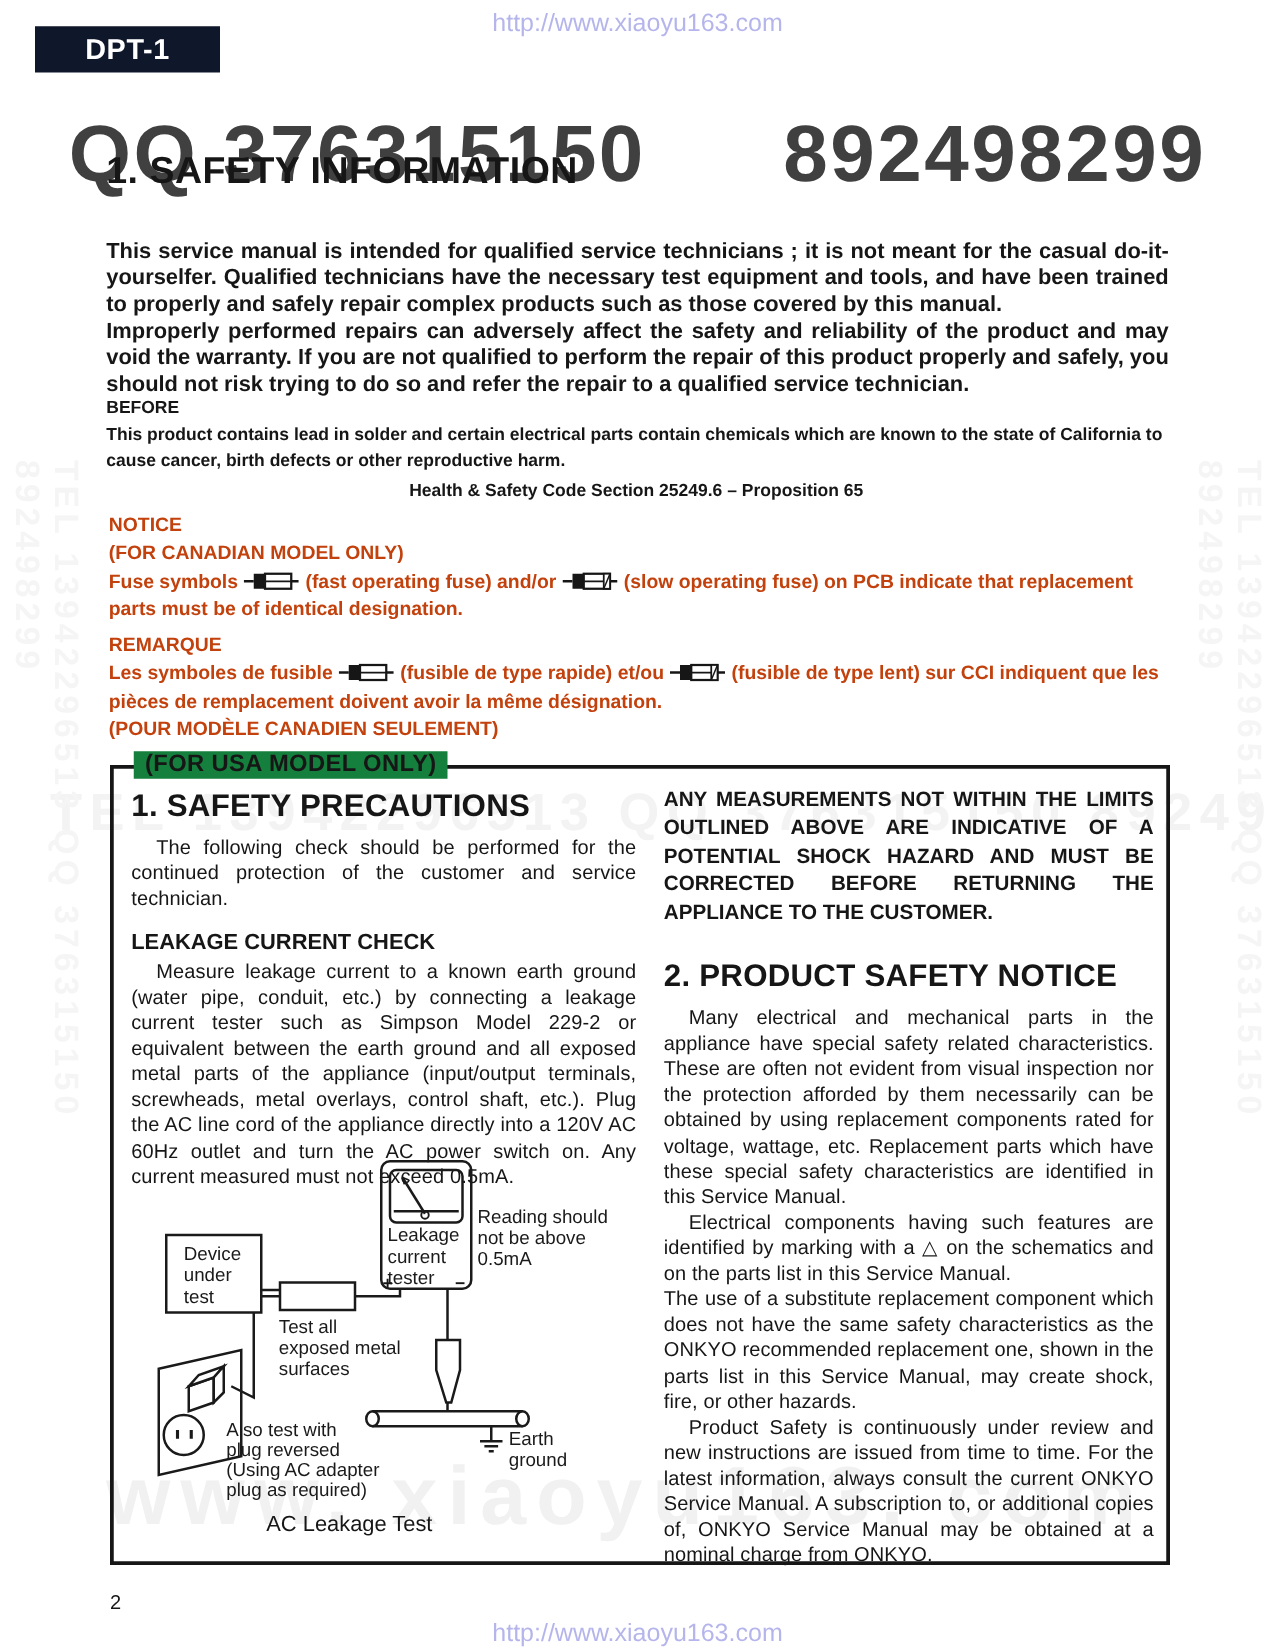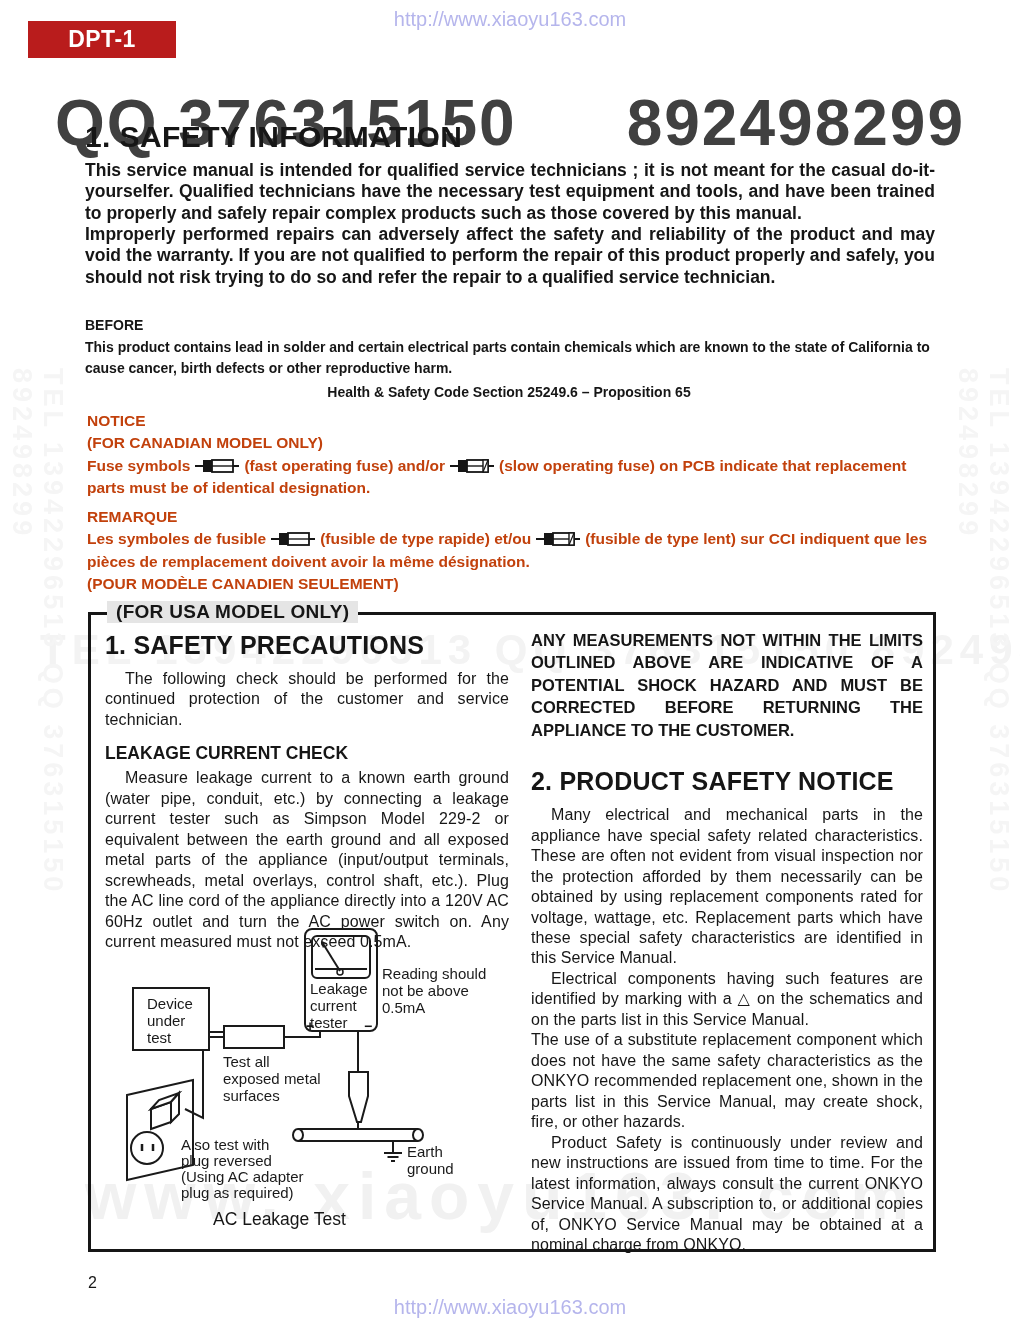--- a/index.html
+++ b/index.html
@@ -7,47 +7,47 @@
     width:1020px;height:1320px;background:#ffffff;position:relative;
     font-family:"Liberation Sans", sans-serif;color:#161616;overflow:hidden;
   }
   .abs{position:absolute;}
   .wm{color:#404040;font-weight:bold;z-index:0;user-select:none;}
   .layer{position:absolute;z-index:1;}
 
   #url-top{top:8px;left:0;width:100%;text-align:center;color:#b5b5ec;font-size:20px;z-index:2;}
   #url-bottom{top:1296px;left:0;width:100%;text-align:center;color:#b5b5ec;font-size:20px;z-index:2;}
 
-  #badge{left:28px;top:21px;width:148px;height:37px;background:#b91c1c;color:#ffffff;
+  #badge{left:28px;top:21px;width:148px;height:37px;background:#0f172a;color:#ffffff;
     display:flex;align-items:center;justify-content:center;font-weight:bold;font-size:23px;letter-spacing:.5px;z-index:2;}
 
   #wm-top{left:55px;right:55px;top:86px;display:flex;justify-content:space-between;
     font-size:64px;letter-spacing:2px;}
   #wm-mid{left:40px;right:40px;top:626px;font-size:42px;letter-spacing:6px;white-space:nowrap;color:#f3f3f3;}
   #wm-bottom{left:85px;top:1158px;font-size:66px;letter-spacing:8px;color:#f1f1f1;white-space:nowrap;}
   .wm-side{top:368px;font-size:27px;color:#f5f5f5;writing-mode:vertical-rl;height:610px;letter-spacing:4px;}
   #wm-side-left{left:6px;}
   #wm-side-right{left:952px;}
 
   #page-title{left:85px;top:120px;font-size:30px;font-weight:bold;letter-spacing:.4px;margin:0;}
 
-  #intro{left:85px;top:160px;width:850px;font-size:17.5px;font-weight:bold;line-height:1.22;text-align:justify;}
+  #intro{left:85px;top:190px;width:850px;font-size:17.5px;font-weight:bold;line-height:1.22;text-align:justify;}
   #intro p{margin:0;}
 
   #warning{left:85px;top:315px;width:848px;font-size:14px;font-weight:bold;line-height:1.45;}
   #warning .w-label{margin-bottom:2px;}
   #warning .w-ref{text-align:center;margin-top:4px;}
 
   .reg-block{font-size:15.5px;line-height:1.45;width:856px;color:#c2410c;font-weight:bold;}
   #notice{left:87px;top:410px;}
   #remarque{left:87px;top:506px;}
   .fuse{vertical-align:-4px;margin:0 5px;}
 
   #usabox{left:88px;top:612px;width:842px;height:634px;border:3px solid #161616;z-index:1;}
-  #usabox .legend{position:absolute;top:-14px;left:16px;background:#e5e5e5;padding:0 9px;
+  #usabox .legend{position:absolute;top:-14px;left:16px;background:#15803d;padding:0 9px;
     font-size:19px;font-weight:bold;letter-spacing:.3px;}
   .leftcol{position:absolute;left:14px;top:16px;width:404px;}
   .rightcol{position:absolute;left:440px;top:14px;width:392px;}
   .col-title{font-size:25px;font-weight:bold;margin:0 0 9px 0;letter-spacing:.2px;}
   .body-p{font-size:16px;line-height:1.28;text-align:justify;margin:0;letter-spacing:.1px;}
   .indent{text-indent:20px;}
   .sub-head{font-size:17.5px;font-weight:bold;margin:13px 0 4px 0;}
   .limits{font-size:16.5px;font-weight:bold;line-height:1.36;text-align:justify;margin:0;}
   .ps-title{margin:26px 0 9px 0;}
 

